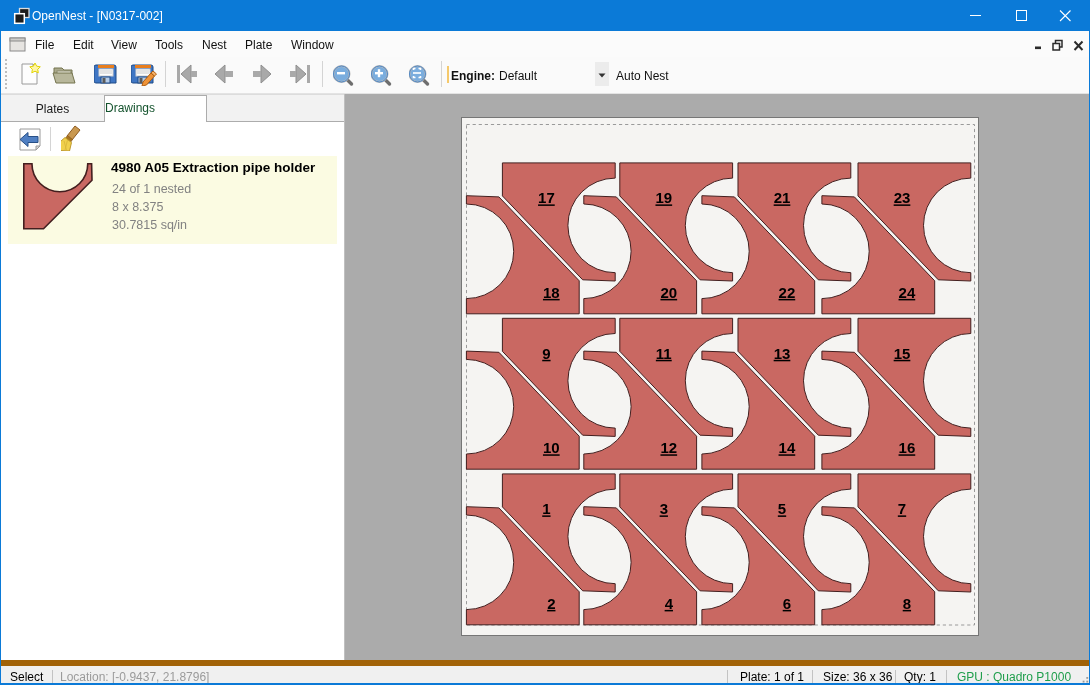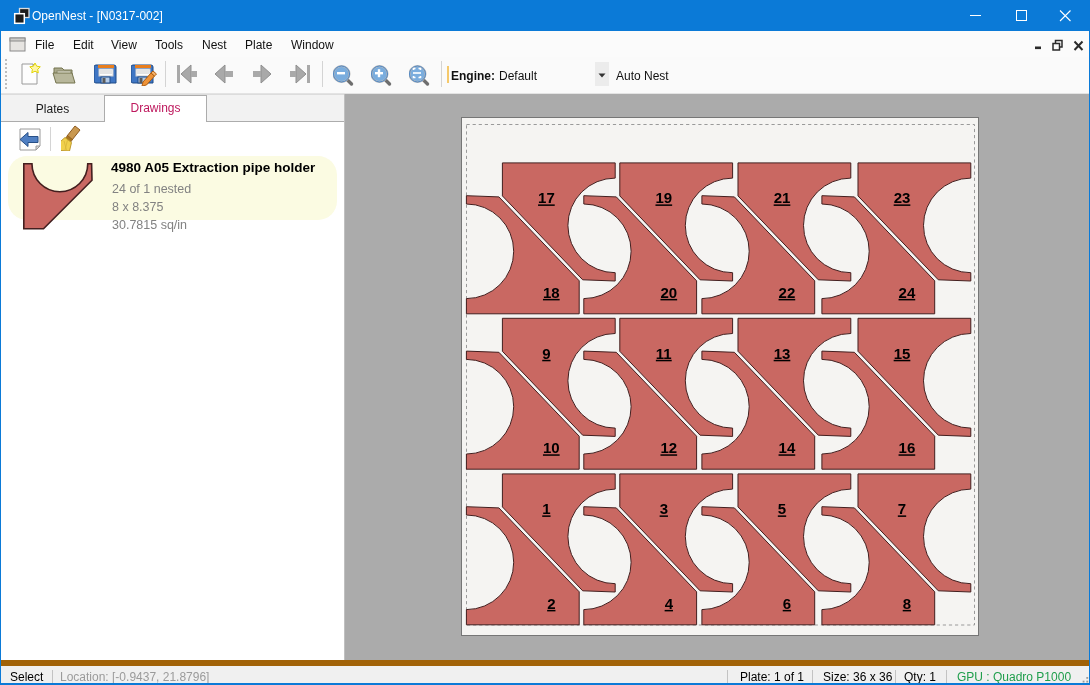--- a/index.html
+++ b/index.html
@@ -5,24 +5,24 @@
 .abs{position:absolute;}
 #titlebar{left:0;top:0;width:1090px;height:48px;background:#0b7ad7;}
 #title-text{left:32px;top:9px;color:#fff;font-size:12px;}
 #menubar{left:1px;top:31px;width:1088px;height:26px;background:#fbfbfb;}
 .menu{top:38px;font-size:12px;color:#111;text-align:right;}
 #toolbar{left:1px;top:57px;width:1088px;height:36px;background:#fafafa;border-bottom:1px solid #e3e3e3;}
 .tsep{position:absolute;top:61px;width:1px;height:26px;background:#d4d4d4;}
 #leftpanel{left:1px;top:94px;width:343px;height:566px;background:#fff;}
 #tabstrip{position:absolute;left:0;top:0;width:343px;height:27px;background:#f2f2f2;border-top:1px solid #dcdcdc;}
 #tab-plates{position:absolute;left:0;top:3px;width:103px;height:24px;font-size:12px;color:#1a1a1a;text-align:center;line-height:24px;}
-#tab-drawings{position:absolute;left:103px;top:1px;width:101px;height:26px;background:#fff;border:1px solid #acacac;border-bottom:none;font-size:12px;color:#be185d;text-align:center;line-height:25px;}
+#tab-drawings{position:absolute;left:103px;top:1px;width:101px;height:26px;background:#fff;border:1px solid #acacac;border-bottom:none;font-size:12px;color:#14532d;text-align:left;line-height:25px;}
 #tabline{position:absolute;left:0;top:27px;width:343px;height:1px;background:#acacac;}
 #psep{position:absolute;left:50px;top:127px;width:1px;height:24px;background:#d4d4d4;}
-#item{position:absolute;left:7px;top:62px;width:329px;height:64px;background:#fbfbe2;border-radius:19px;}
+#item{position:absolute;left:7px;top:62px;width:329px;height:88px;background:#fbfbe2;}
 #item .t{position:absolute;left:103px;top:4px;font-size:13.5px;font-weight:bold;color:#000;}
 #item .g{position:absolute;left:104px;font-size:12.5px;color:#828282;}
 #canvas{left:344px;top:94px;width:745px;height:566px;background:#ababab;border-left:1px solid #c0c0c0;}
 #doc{position:absolute;left:117px;top:23.5px;width:515.5px;height:517.5px;background:#f5f4f2;outline:1px solid #767676;}
 .pl{font:bold 15px "Liberation Sans",sans-serif;fill:#000;text-anchor:middle;text-decoration:underline;}
 #statusbar{left:1px;top:660px;width:1088px;height:23px;background:#f0f0f0;border-top:6px solid #a16207;font-size:12px;}
 .ssep{position:absolute;top:4px;width:1px;height:16px;background:#c3c3c3;}
 #winborder{left:0;top:0;width:1088px;height:683px;border:1px solid #0b7ad7;pointer-events:none;z-index:50;}
 </style></head><body>
 <div class="abs" id="titlebar">

